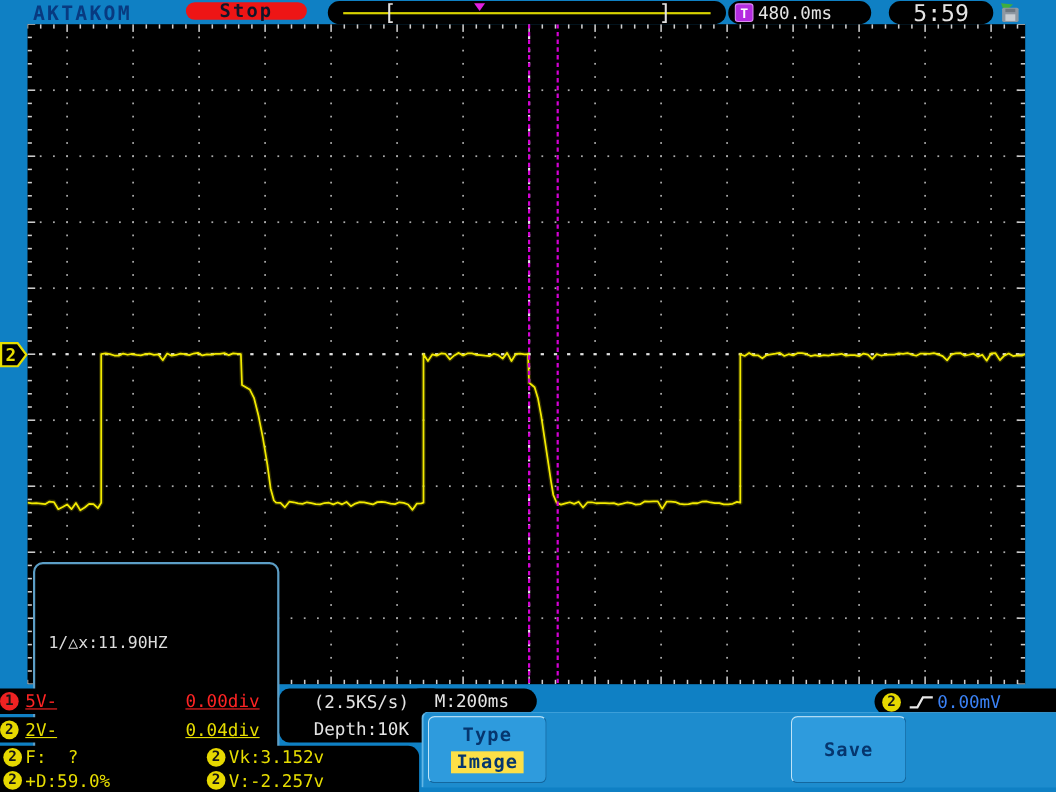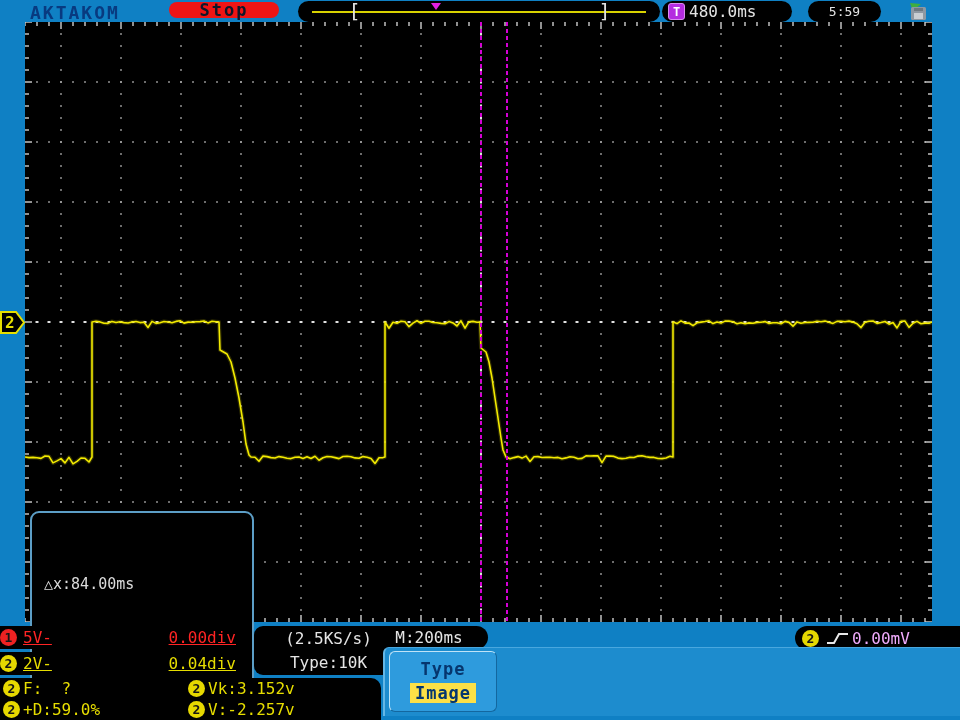--- a/index.html
+++ b/index.html
@@ -18,41 +18,41 @@
   .mem-pill{left:298px;top:1px;width:362px;height:21px;}
   .mem-line{position:absolute;left:14px;top:10px;height:2px;background:#d8d200;}
   .mem-bracket{position:absolute;top:-1px;color:#e0e0e0;font-size:20px;line-height:22px;}
   .mem-trig{position:absolute;top:2px;width:0;height:0;
         border-left:5px solid transparent;border-right:5px solid transparent;
         border-top:7px solid #e020e0;}
   .trigtime-pill{left:662px;top:1px;width:130px;height:21px;justify-content:flex-start;padding-left:6px;box-sizing:border-box;}
   .t-icon{display:inline-flex;align-items:center;justify-content:center;
         width:15px;height:15px;background:#b42ce0;border:1px solid #d98cf0;border-radius:3px;
         color:#fff;font-size:12px;font-weight:bold;margin-right:4px;}
-  .clock-pill{left:808px;top:1px;width:73px;height:21px;font-size:13px;}
+  .clock-pill{left:808px;top:1px;width:95px;height:21px;font-size:21px;}
   .storage-icon{position:absolute;left:906px;top:2px;}
   
   .plot-svg{position:absolute;left:25px;top:22px;background:#000;}
   .ch-marker{position:absolute;left:0;top:311px;width:26px;height:23px;}
   .ch-marker svg{position:absolute;left:0;top:0;}
   .ch-marker span{position:absolute;left:5px;top:2px;font-size:16px;font-weight:bold;color:#e8df00;}
   .cursor-readout{
     position:absolute;left:30px;top:511px;width:224px;box-sizing:border-box;
     background:#000;border:2px solid #5c9ec6;border-radius:9px;
     padding:6px 0 4px 12px;color:#dcdcdc;font-size:15px;line-height:26px;white-space:pre;}
   
   .blackbox{position:absolute;background:#000;}
   .ch1-box{left:0;top:626px;width:250px;height:23px;border-radius:0 9px 9px 0;}
   .ch2-box{left:0;top:652px;width:250px;height:23px;border-radius:0 9px 9px 0;}
   .ch-row{display:flex;align-items:center;height:100%;font-size:16px;}
   .ch-row .scale{margin-left:3px;text-decoration:underline;}
   .ch-row .offset{margin-left:auto;margin-right:14px;text-decoration:underline;}
   .red-t{color:#ff2424;}
   .yel-t{color:#e6dd00;}
-  .wht-t{color:#f0abfc;}
+  .wht-t{color:#3b82f6;}
   .acq-box{left:254px;top:626px;width:149px;height:49px;border-radius:9px;
     display:flex;flex-direction:column;align-items:center;justify-content:space-around;
     color:#e4e4e4;font-size:16px;}
   .m-pill{left:370px;top:626px;width:118px;height:23px;border-radius:12px;}
   .trig-pill{left:795px;top:626px;width:165px;height:24px;border-radius:13px 0 0 13px;
     justify-content:flex-start;padding-left:7px;box-sizing:border-box;}
   .slope-icon{margin:0 2px 0 4px;}
   .meas-box{left:0;top:678px;width:381px;height:42px;border-radius:0 10px 0 0;
     display:grid;grid-template-columns:185px 1fr;grid-template-rows:1fr 1fr;
     align-items:center;padding-left:3px;box-sizing:border-box;}
@@ -1776,21 +1776,20 @@
     </svg>
 
   <div class="ch-marker">
     <svg width="26" height="23">
       <polygon points="1,1 16,1 24,11.5 16,22 1,22" fill="#000" stroke="#e8df00" stroke-width="2"></polygon>
     </svg>
     <span>2</span>
   </div>
 
   <div class="cursor-readout">
-    <div>△x:84.00ms</div>
     <div>1/△x:11.90HZ</div>
     
     
   </div>
 
   <div class="blackbox ch1-box">
     <div class="ch-row red-t">
       <span class="circ c1">1</span>
       <span class="scale">5V-</span>
       <span class="offset">0.00div</span>
@@ -1799,21 +1798,21 @@
   <div class="blackbox ch2-box">
     <div class="ch-row yel-t">
       <span class="circ c2">2</span>
       <span class="scale">2V-</span>
       <span class="offset">0.04div</span>
     </div>
   </div>
 
   <div class="blackbox acq-box">
     <span>(2.5KS/s)</span>
-    <span>Type:10K</span>
+    <span>Depth:10K</span>
   </div>
 
   <div class="pill m-pill">M:200ms</div>
 
   <div class="pill trig-pill">
     <span class="circ c2">2</span>
     <svg class="slope-icon" width="24" height="15">
       <polyline points="1,12 8,12 13,3 22,3" stroke="#e8e8e8" stroke-width="2" fill="none"></polyline>
     </svg>
     <span class="wht-t">0.00mV</span>
@@ -1840,14 +1839,17 @@
       <span>V:</span>
       <span>-2.257v</span>
     </div>
   </div>
 
   <div class="menu-panel"></div>
   <div class="soft-btn type-btn">
     <span class="lbl">Type</span>
     <span class="val">Image</span>
   </div>
+  <div class="soft-btn save-btn">
+    <span>Save</span>
+  </div>
 
 </div>
 
 </body></html>

